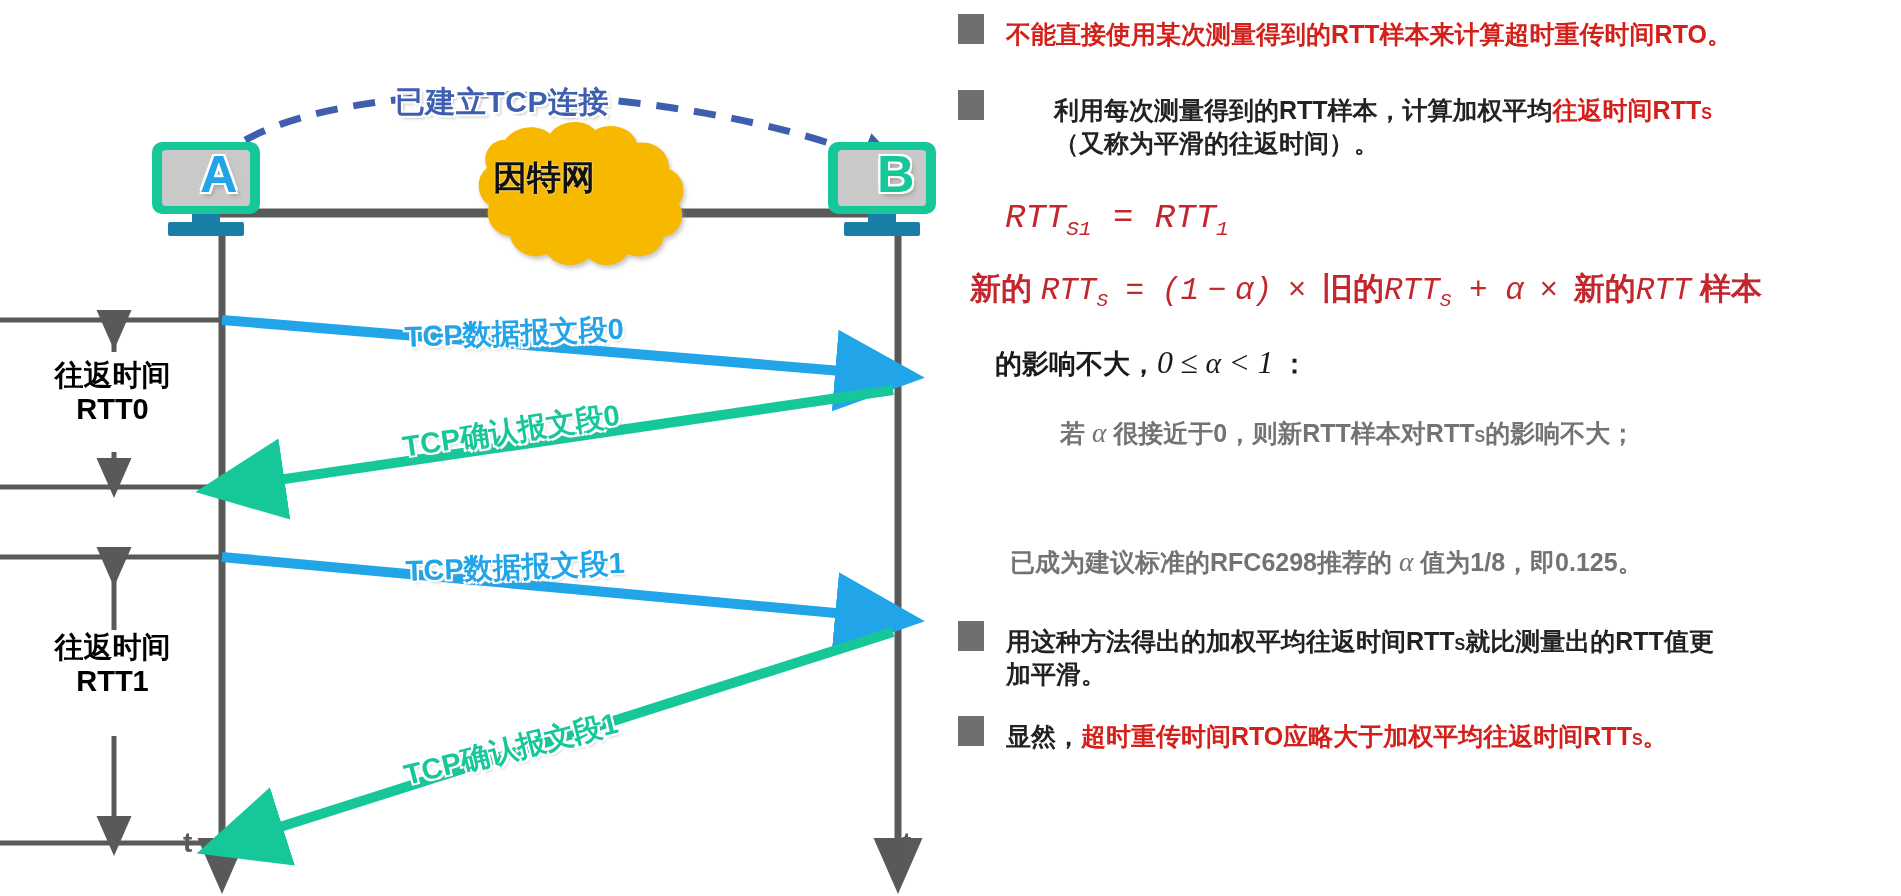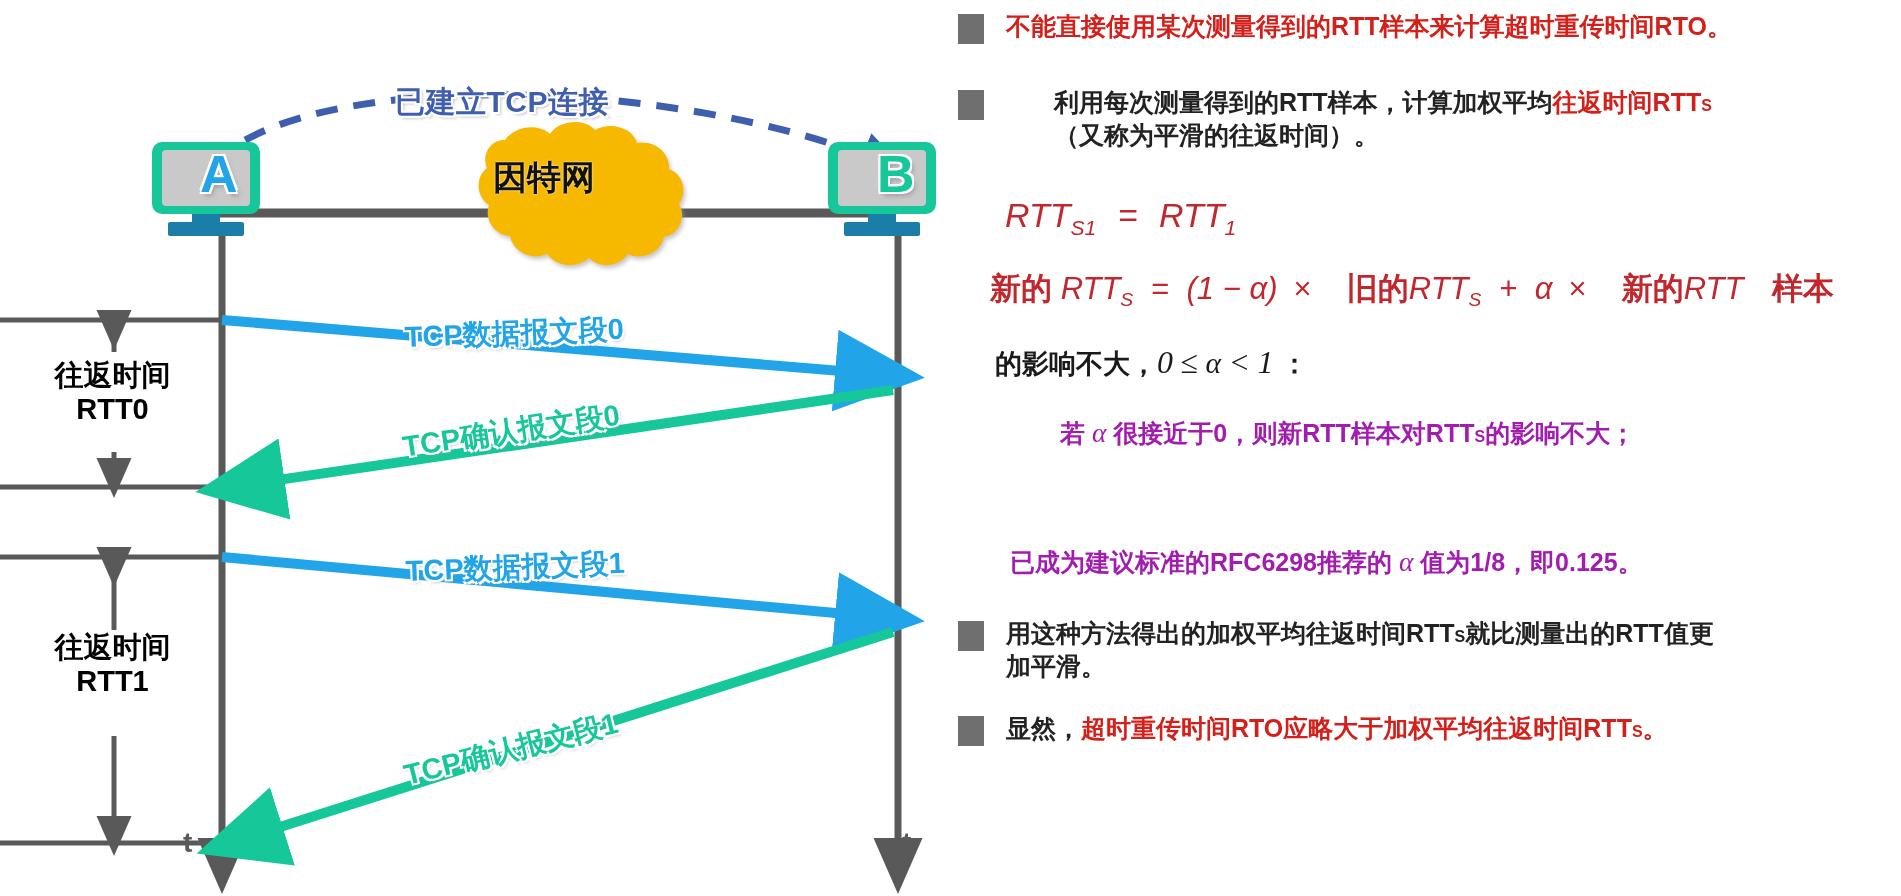--- a/index.html
+++ b/index.html
@@ -58,30 +58,30 @@
   .seg-ack{color:#16c79a;}
   #seg-d0{left:404px;top:318px;transform:rotate(-2.2deg);}
   #seg-a0{left:400px;top:428px;transform:rotate(-8.5deg);}
   #seg-d1{left:405px;top:552px;transform:rotate(-2.2deg);}
   #seg-a1{left:400px;top:757px;transform:rotate(-14deg);}
 
   
   #content{position:absolute;left:950px;top:0;width:951px;height:896px;}
   .bullet-row{position:absolute;display:flex;align-items:flex-start;}
   .sq{width:26px;height:30px;background:#6f6f6f;flex:0 0 26px;margin-top:4px;}
-  .btext{margin-left:22px;font-size:25px;line-height:1.32;font-weight:bold;color:#222;}
+  .btext{margin-left:22px;font-size:25px;line-height:1.32;font-weight:bold;color:#222;margin-top:8px;}
   .red{color:#d4201a;}
   .sub{font-size:16px;vertical-align:baseline;font-weight:bold;}
 
-  .plain{position:absolute;font-size:25px;font-weight:bold;color:#a21caf;line-height:1.3;}
+  .plain{position:absolute;font-size:25px;font-weight:bold;color:#737373;line-height:1.3;}
 
   
   .formula{position:absolute;color:#c1272d;white-space:nowrap;}
-  .mi{font-family:Liberation Sans, sans-serif;font-style:italic;}
-  .mb{font-weight:bold;font-family:Liberation Serif, serif;font-style:normal;margin-left:20px;}
+  .mi{font-family:Liberation Mono, monospace;font-style:italic;}
+  .mb{font-weight:bold;font-family:Liberation Serif, serif;font-style:normal;}
   .sb{font-size:.62em;vertical-align:sub;}
 
   #f1{left:55px;top:196px;font-size:34px;}
   #f2{left:20px;top:268px;font-size:31px;}
 
   #line-alpha{left:45px;top:342px;font-size:27px;color:#1a1a1a;font-weight:bold;}
   .alpha-it{font-family:"Liberation Serif","DejaVu Serif",serif;font-style:italic;font-weight:normal;font-size:1.1em;}
   .num-it{font-family:"Liberation Serif","DejaVu Serif",serif;font-style:italic;font-weight:normal;font-size:1.18em;}
 
   #line-a0{left:110px;top:415px;}

